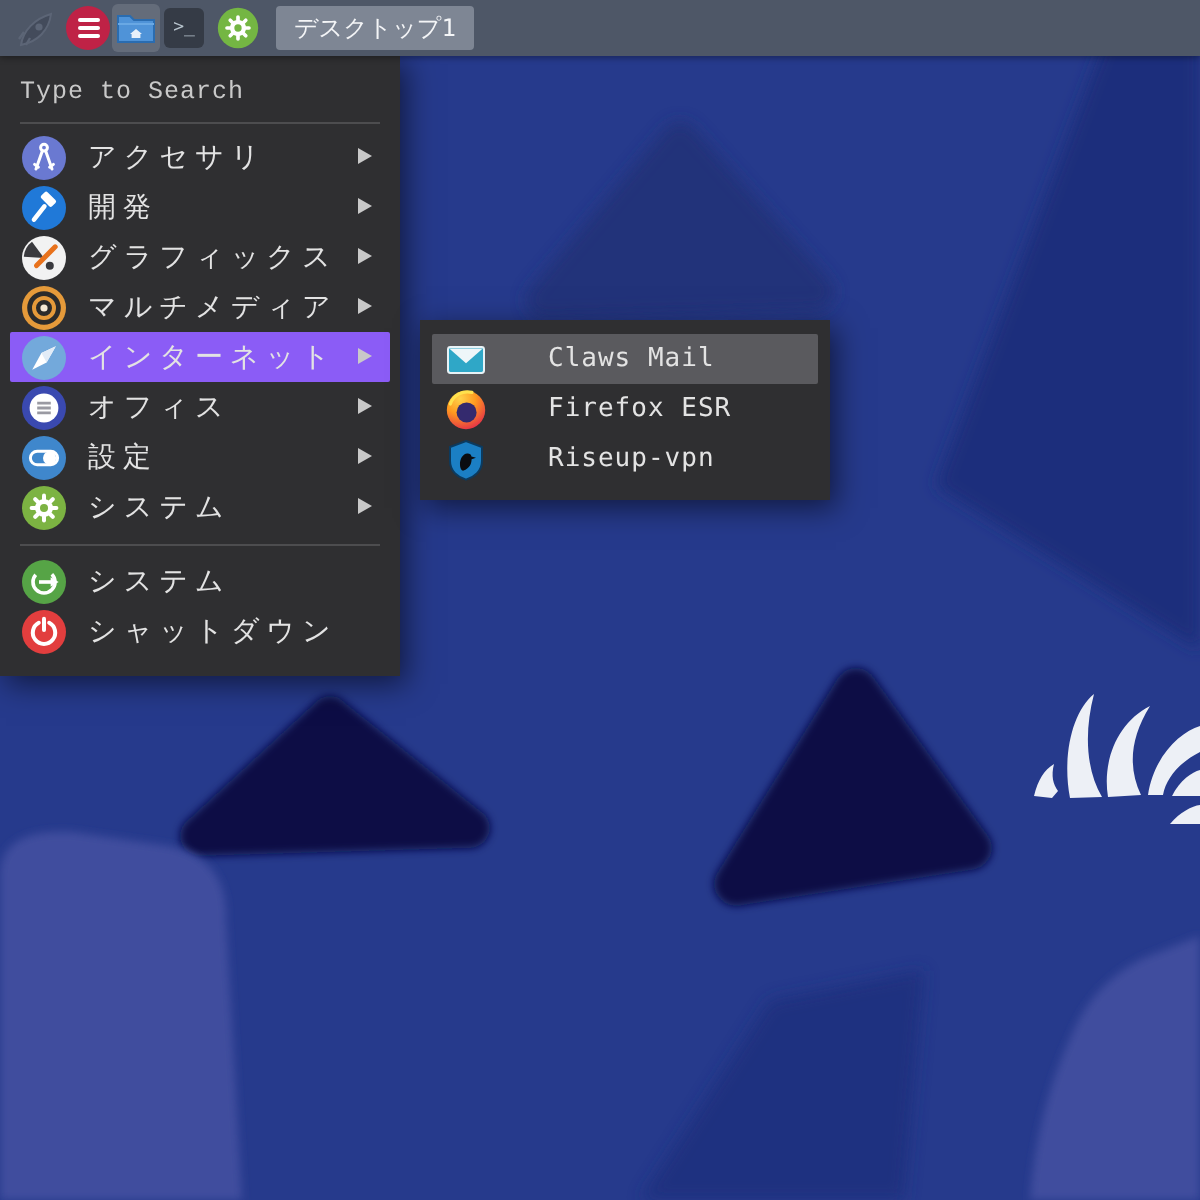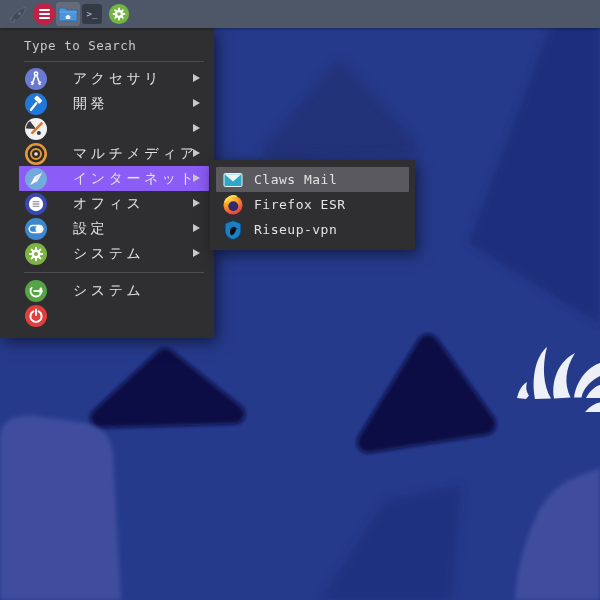--- a/index.html
+++ b/index.html
@@ -17,36 +17,36 @@
   .menubtn i{display:block;width:11px;height:2.2px;border-radius:1px;background:#fff;}
   .fmbtn{width:24px;height:24px;margin-left:1px;border-radius:3px;background:rgba(255,255,255,.13);}
   .termbtn{width:20px;height:20px;margin-left:2px;border-radius:3px;background:#353b46;
     color:#b9c5ce;font-size:9px;line-height:20px;text-align:center;letter-spacing:0;}
   .gearbtn{width:22px;height:22px;margin-left:6px;}
   .pager{height:22px;margin-left:8px;padding:0 9px;border-radius:2px;background:#7e8694;
     color:#f4f5f7;font-size:12px;line-height:22px;white-space:nowrap;}
 
   
   .menu{position:absolute;left:0;top:28px;width:200px;background:#2f2f31;z-index:4;
-    padding:6px 0 10px 14px;box-shadow:3px 4px 14px rgba(0,0,5,.55);}
+    padding:6px 0 10px 0;box-shadow:3px 4px 14px rgba(0,0,5,.55);font-family:Liberation Mono, monospace;}
   .search{height:24px;line-height:24px;padding-left:10px;color:#c9c9c9;font-size:12.5px;letter-spacing:.5px;}
   .sep{height:1px;background:#4d4d4f;margin:3px 10px 4px 10px;}
-  .mrow{position:relative;display:flex;align-items:center;height:25px;margin:0 5px;padding-left:5px;border-radius:1px;gap:15px;}
+  .mrow{position:relative;display:flex;align-items:center;height:25px;margin:0 5px;padding-left:5px;border-radius:1px;}
   .mrow.hl{background:#8b5cf6;}
   .mi{width:24px;height:24px;flex:0 0 auto;margin-right:10px;}
   .mi svg{display:block;}
   .mlabel{color:#e3e3e3;font-size:14px;letter-spacing:3.5px;white-space:nowrap;}
   .arrow{position:absolute;right:9px;top:8px;width:0;height:0;
     border-left:7px solid #c9c9c9;border-top:4.5px solid transparent;border-bottom:4.5px solid transparent;}
   .mi-s{width:22px;height:22px;flex:0 0 auto;margin-right:10px;}
 
   
   .submenu{position:absolute;left:210px;top:160px;width:205px;background:#2f2f31;z-index:4;
     padding:7px 0 8px 0;box-shadow:3px 4px 14px rgba(0,0,5,.55);}
-  .srow{display:flex;align-items:center;height:25px;margin:0 6px;padding-left:6px;border-radius:1px;}
+  .srow{display:flex;align-items:center;height:25px;margin:0 6px;padding-left:6px;border-radius:1px;gap:20px;}
   .srow.hl{background:#5a5a5e;}
   .slabel{color:#e3e3e3;font-size:13px;letter-spacing:.5px;white-space:nowrap;}
 </style>
 </head>
 <body>
 
 <div class="desktop">
 
   <svg class="bg" width="600" height="600" viewBox="0 0 600 600">
     <defs>
@@ -108,20 +108,21 @@
         <g fill="#fff">
           <rect x="11" y="5" width="2" height="14" rx="1"></rect>
           <rect x="11" y="5" width="2" height="14" rx="1" transform="rotate(45 12 12)"></rect>
           <rect x="11" y="5" width="2" height="14" rx="1" transform="rotate(90 12 12)"></rect>
           <rect x="11" y="5" width="2" height="14" rx="1" transform="rotate(135 12 12)"></rect>
         </g>
         <circle cx="12" cy="12" r="4.4" fill="#fff"></circle>
         <circle cx="12" cy="12" r="2" fill="#74b643"></circle>
       </svg>
     </span>
+    <span class="pager">デスクトップ1</span>
   </div>
 
   <div class="menu">
     <div class="search">Type to Search</div>
     <div class="sep"></div>
 
     <div class="mrow">
       <span class="mi">
         <svg width="24" height="24" viewBox="0 0 24 24">
             <circle cx="12" cy="12" r="11" fill="#6a79d1"></circle>
@@ -147,20 +148,21 @@
 
     <div class="mrow">
       <span class="mi">
         <svg width="24" height="24" viewBox="0 0 24 24">
             <circle cx="12" cy="12" r="11" fill="#f2f2f2"></circle>
           <path d="M12,12 L6,3.9 A10.3,10.3 0 0 0 1.9,11.4 Z" fill="#3a3a3e"></path>
           <path d="M8.3,15.8 L17.6,6.4" stroke="#e8721c" stroke-width="2.5" stroke-linecap="round"></path>
           <circle cx="14.9" cy="15.9" r="2" fill="#3a3a3e"></circle>
         </svg>
         </span>
+      <span class="mlabel">グラフィックス</span>
       <span class="arrow"></span>
     </div>
 
     <div class="mrow">
       <span class="mi">
         <svg width="24" height="24" viewBox="0 0 24 24">
             <circle cx="12" cy="12" r="11" fill="#e59a3a"></circle>
           <circle cx="12" cy="12" r="8.4" fill="#2b2b2b"></circle>
           <circle cx="12" cy="12" r="5" fill="none" stroke="#e59a3a" stroke-width="2"></circle>
           <circle cx="12" cy="12" r="1.8" fill="#f5e9d4"></circle>
@@ -240,20 +242,21 @@
 
 
     <div class="mrow">
       <span class="mi">
         <svg width="24" height="24" viewBox="0 0 24 24">
             <circle cx="12" cy="12" r="11" fill="#e23e3e"></circle>
           <path d="M9.4,7.4 A5.6,5.6 0 1 0 14.6,7.4" fill="none" stroke="#fff" stroke-width="2" stroke-linecap="round"></path>
           <path d="M12,5.4 V11" stroke="#fff" stroke-width="2" stroke-linecap="round"></path>
         </svg>
         </span>
+      <span class="mlabel">シャットダウン</span>
     </div>
   </div>
 
   <div class="submenu">
 
     <div class="srow hl">
       <span class="mi-s">
         <svg width="22" height="22" viewBox="0 0 22 22">
           <rect x="2" y="4.5" width="18" height="13" rx="1.2" fill="#2fa7c7" stroke="#e8f2f6" stroke-width="1"></rect>
           <polygon points="2.6,5.2 19.4,5.2 11,12.6" fill="#eef6f9"></polygon>

